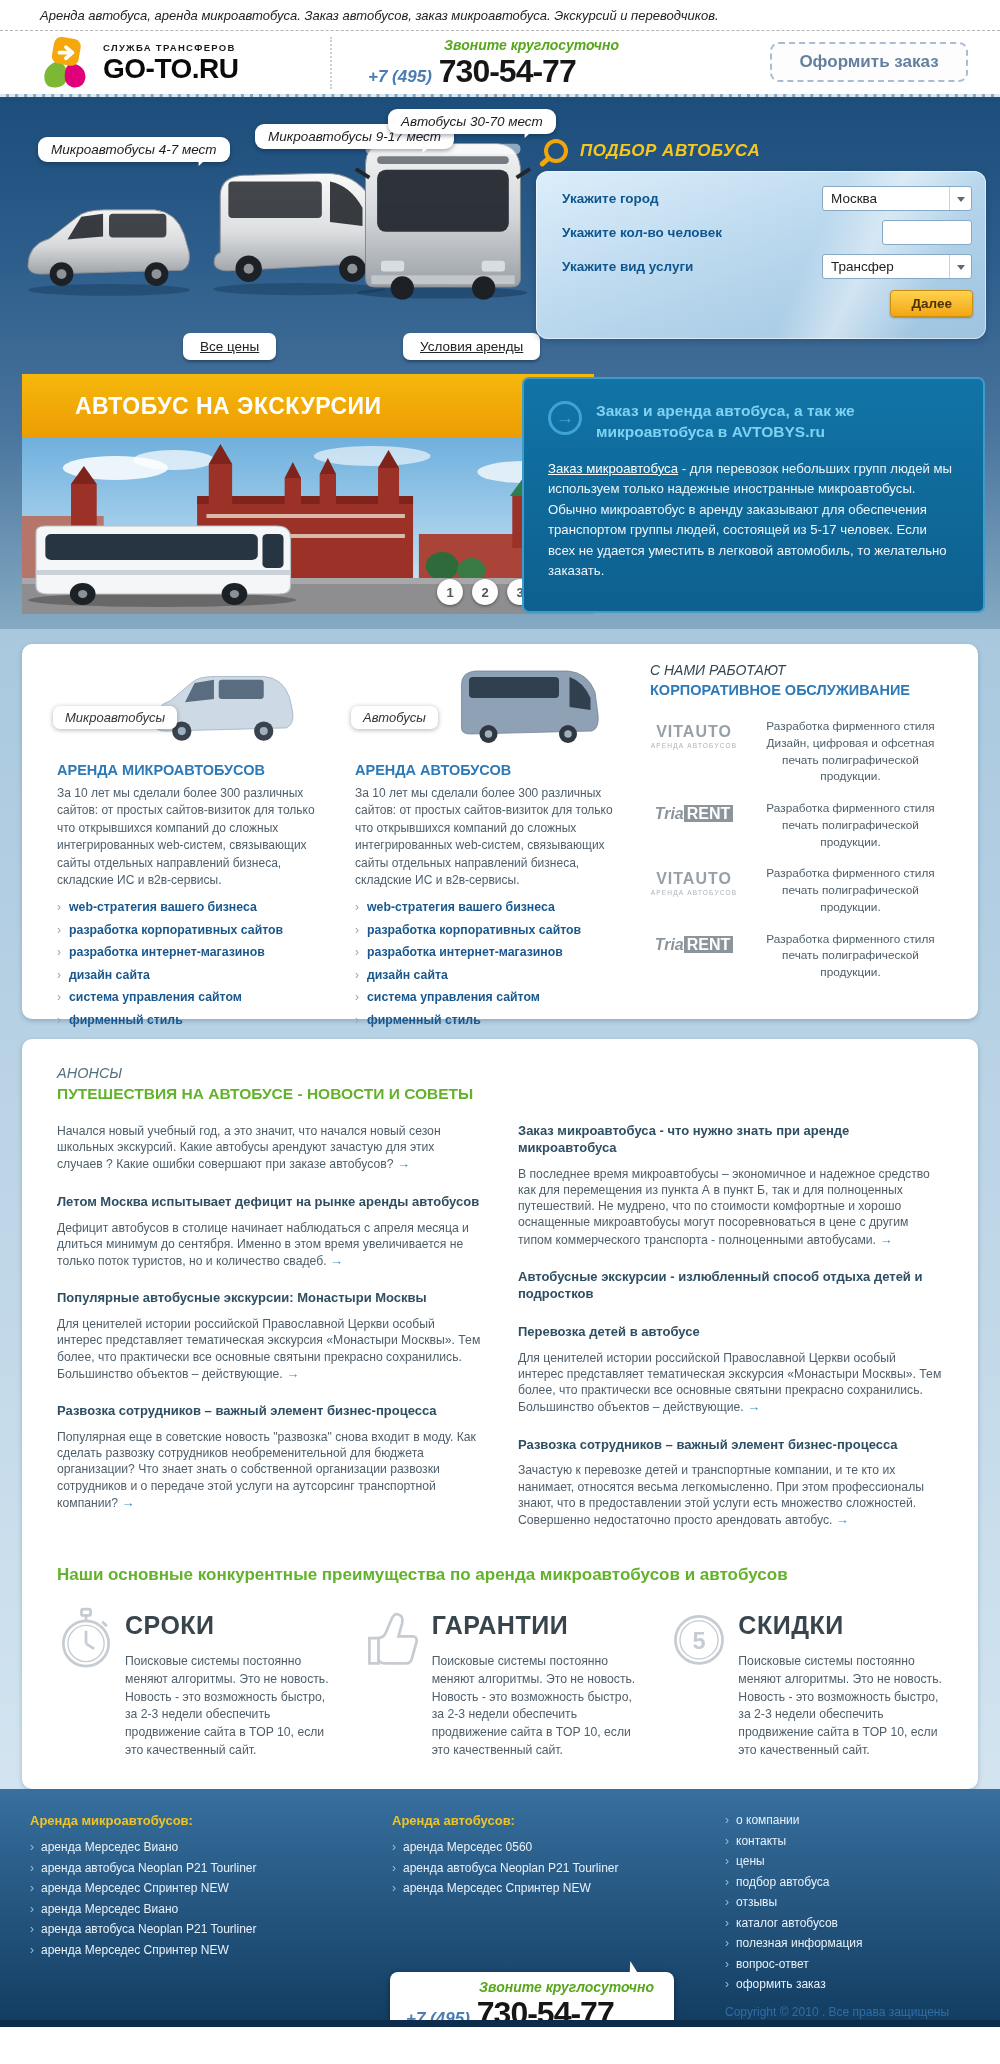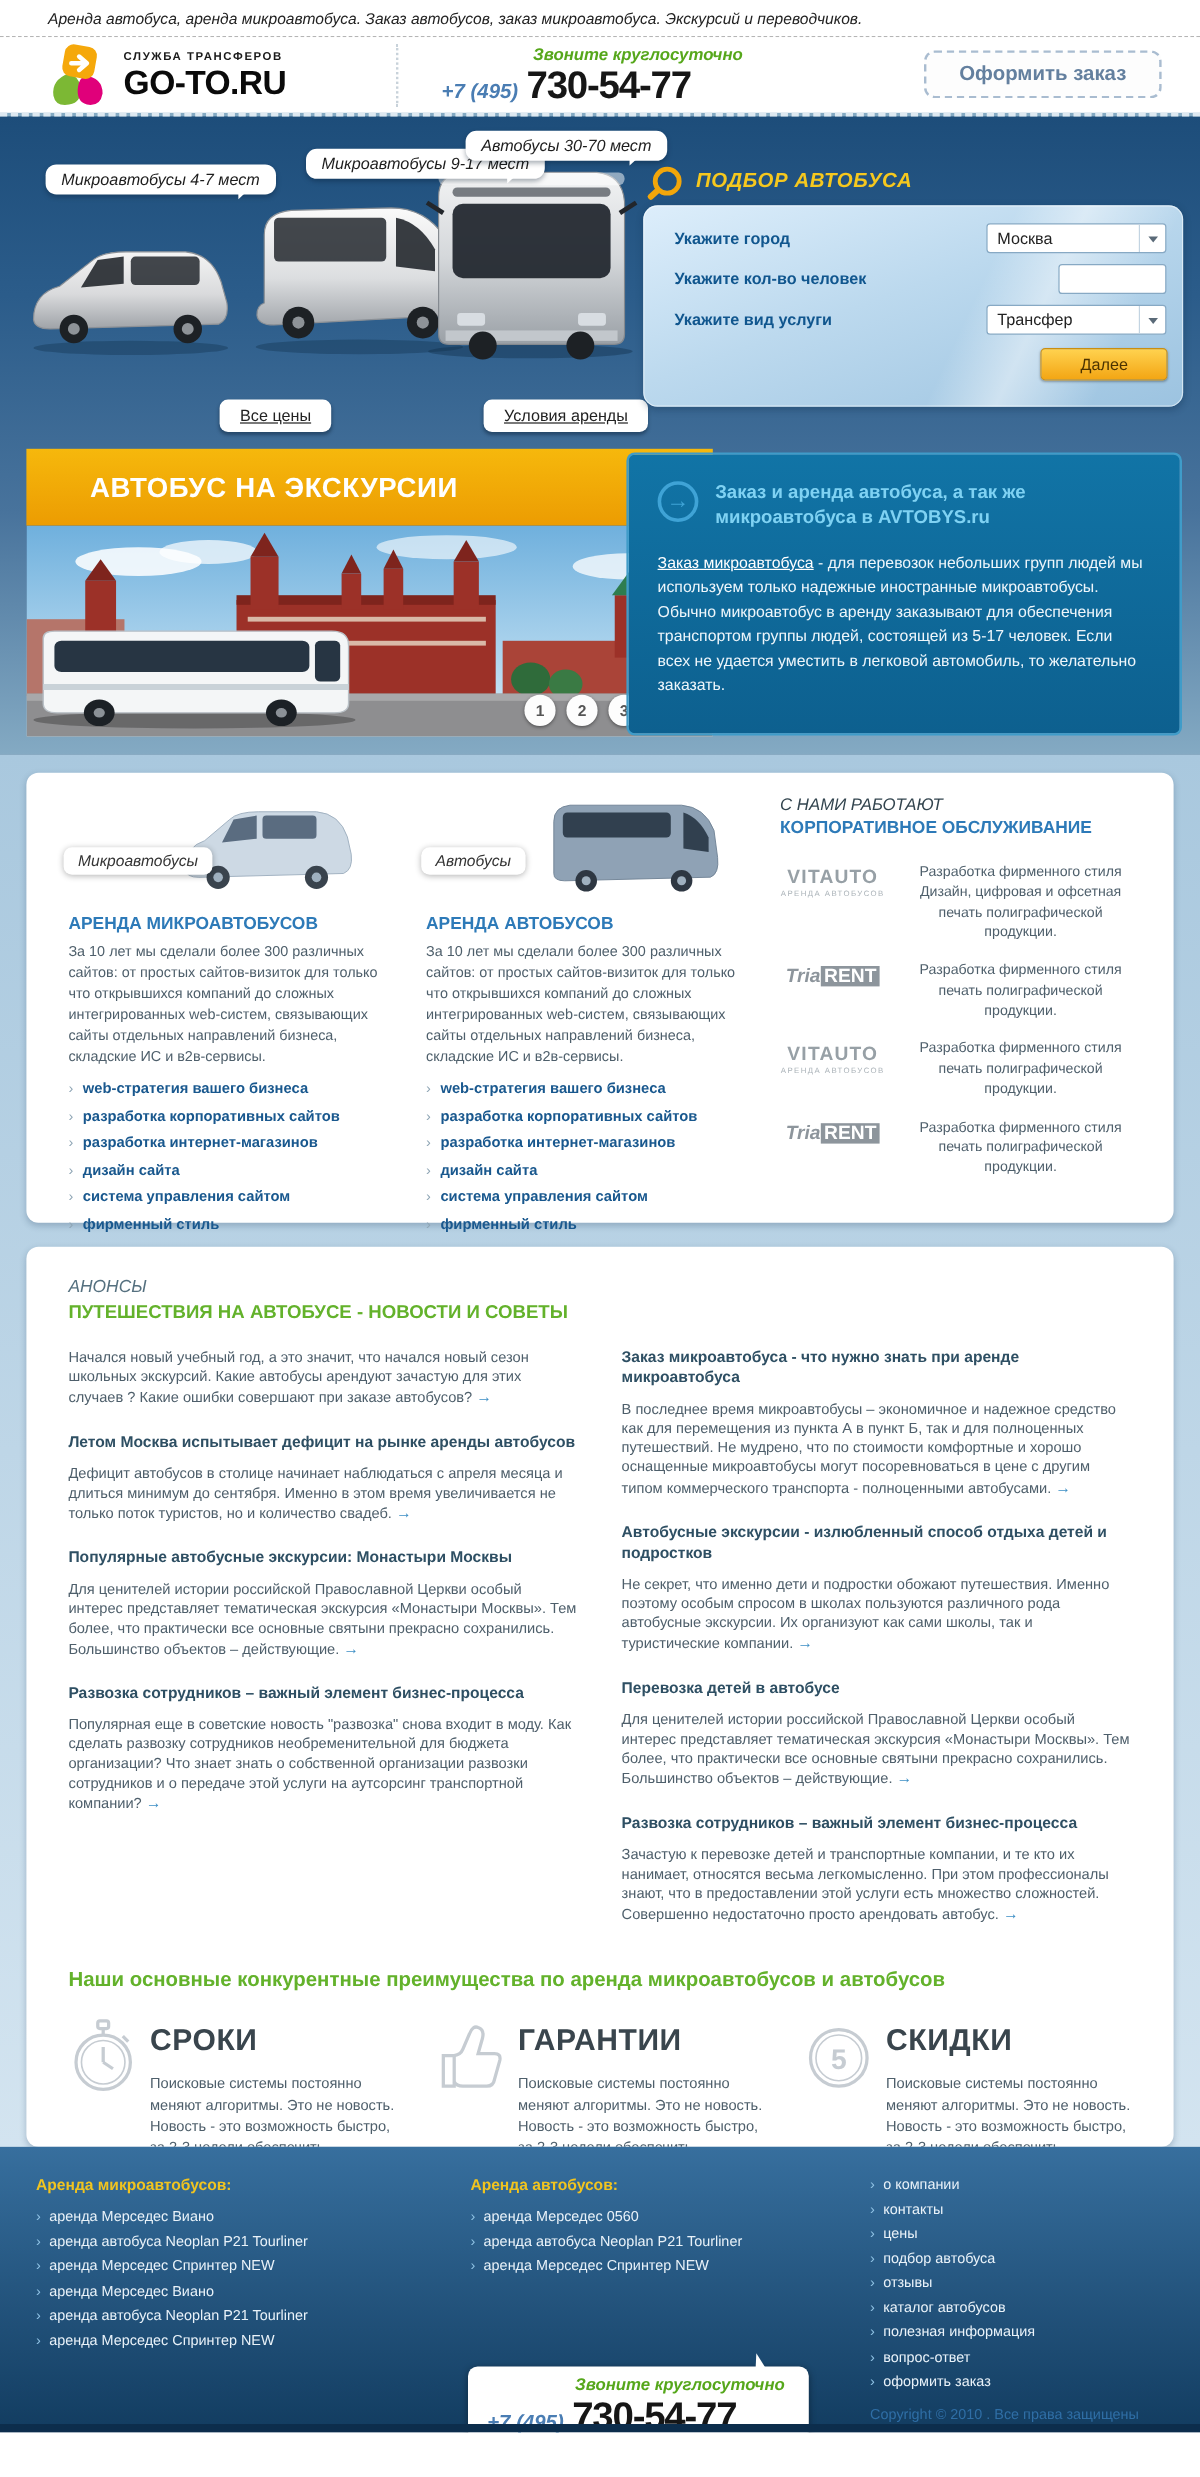--- a/index.html
+++ b/index.html
@@ -35,21 +35,21 @@
   .mag::after{content:"";position:absolute;width:12px;height:5px;background:#f2a60a;transform:rotate(-42deg);left:-9px;top:16px;border-radius:2px;}
   .search-title{font-style:italic;font-weight:bold;font-size:17px;color:#f6c81e;letter-spacing:.5px;}
   .spanel{margin-top:8px;height:168px;border-radius:12px;background:linear-gradient(160deg,#ddeefb 0%,#bcd9ee 45%,#9cc3e0 100%);box-shadow:inset 0 0 0 1px rgba(255,255,255,.55),0 2px 6px rgba(10,40,70,.3);position:relative;padding:15px 14px 0;box-sizing:border-box;}
   .spanel::before{content:"";position:absolute;right:0;top:0;width:60%;height:100%;background:linear-gradient(115deg,rgba(255,255,255,0) 38%,rgba(255,255,255,.45) 55%,rgba(255,255,255,0) 78%);border-radius:12px;pointer-events:none;}
   .srow{display:flex;align-items:center;margin-bottom:9px;position:relative;z-index:1;}
   .srow .slabel{flex:1;font-weight:bold;font-size:13.5px;color:#10568e;padding-left:12px;}
   .sel{width:150px;height:25px;background:#fff;border:1px solid #87a9c4;border-radius:3px;display:flex;align-items:center;font-size:13.5px;color:#222;padding-left:8px;box-sizing:border-box;position:relative;cursor:pointer;}
   .dd{position:absolute;right:0;top:0;width:21px;height:100%;border-left:1px solid #c3d4e2;display:flex;align-items:center;justify-content:center;}
   .dd::after{content:"";border:4px solid transparent;border-top:5px solid #5a6a78;margin-top:5px;}
   .sinput{width:90px;height:25px;border:1px solid #87a9c4;border-radius:3px;box-sizing:border-box;margin-left:auto;font-size:13.5px;padding:0 6px;outline:none;}
-  .next-btn{position:absolute;right:13px;bottom:22px;padding:5px 32px;background:linear-gradient(#ffd24f,#f3a614);border:1px solid #c98e12;border-radius:4px;font-weight:normal;font-size:13.5px;color:#4c3300;box-shadow:0 1px 2px rgba(0,0,0,.3);cursor:pointer;z-index:2;}
+  .next-btn{position:absolute;right:13px;bottom:22px;padding:5px 20px;background:linear-gradient(#ffd24f,#f3a614);border:1px solid #c98e12;border-radius:4px;font-weight:bold;font-size:13.5px;color:#4c3300;box-shadow:0 1px 2px rgba(0,0,0,.3);cursor:pointer;z-index:2;}
   
   .hbtn{position:absolute;top:236px;background:#fff;border-radius:7px;padding:6px 17px;font-size:13.5px;color:#222;text-decoration:underline;box-shadow:0 2px 3px rgba(0,20,40,.4);cursor:pointer;z-index:4;}
   .hb1{left:183px;} .hb2{left:403px;}
   
   .promo{position:absolute;left:22px;top:277px;width:963px;height:240px;}
   .promo-left{position:absolute;left:0;top:0;width:572px;}
   .promo-banner{height:64px;background:linear-gradient(#f6b80c,#ec9c02);display:flex;align-items:center;padding-left:53px;font-size:23px;font-weight:bold;color:#fff;letter-spacing:.5px;box-sizing:border-box;}
   .promo-photo{height:176px;position:relative;overflow:hidden;}
   .promo-photo svg{display:block;width:100%;height:100%;}
   .pager{position:absolute;right:26px;bottom:9px;display:flex;gap:9px;}
@@ -453,21 +453,20 @@
             <p><span>Популярная еще в советские новость "развозка" снова входит в моду. Как сделать развозку сотрудников необременительной для бюджета организации? Что знает знать о собственной организации развозки сотрудников и о передаче этой услуги на аутсорсинг транспортной компании?</span> <a class="more">→</a></p>
           </div>
         </div>
         <div class="ncol">
           <div class="news-item">
             <h4>Заказ микроавтобуса - что нужно знать при аренде микроавтобуса</h4>
             <p><span>В последнее время микроавтобусы – экономичное и надежное средство как для перемещения из пункта А в пункт Б, так и для полноценных путешествий. Не мудрено, что по стоимости комфортные и хорошо оснащенные микроавтобусы могут посоревноваться в цене с другим типом коммерческого транспорта - полноценными автобусами.</span> <a class="more">→</a></p>
           </div>
           <div class="news-item">
             <h4>Автобусные экскурсии - излюбленный способ отдыха детей и подростков</h4>
-            <p><span>Не секрет, что именно дети и подростки обожают путешествия. Именно поэтому особым спросом в школах пользуются различного рода автобусные экскурсии. Их организуют как сами школы, так и туристические компании.</span> <a class="more">→</a></p>
           </div>
           <div class="news-item">
             <h4>Перевозка детей в автобусе</h4>
             <p><span>Для ценителей истории российской Православной Церкви особый интерес представляет тематическая экскурсия «Монастыри Москвы». Тем более, что практически все основные святыни прекрасно сохранились. Большинство объектов – действующие.</span> <a class="more">→</a></p>
           </div>
           <div class="news-item">
             <h4>Развозка сотрудников – важный элемент бизнес-процесса</h4>
             <p><span>Зачастую к перевозке детей и транспортные компании, и те кто их нанимает, относятся весьма легкомысленно. При этом профессионалы знают, что в предоставлении этой услуги есть множество сложностей. Совершенно недостаточно просто арендовать автобус.</span> <a class="more">→</a></p>
           </div>
         </div>

